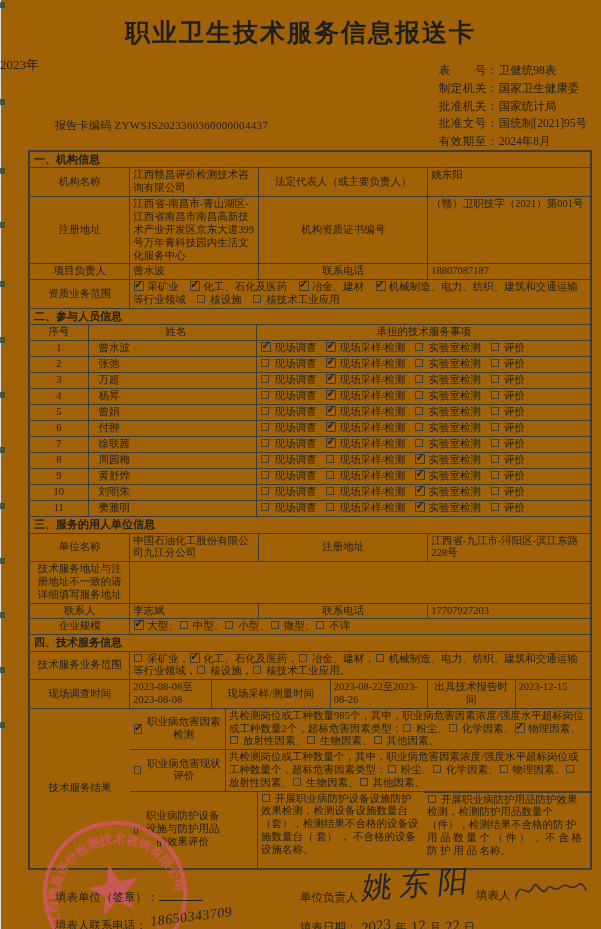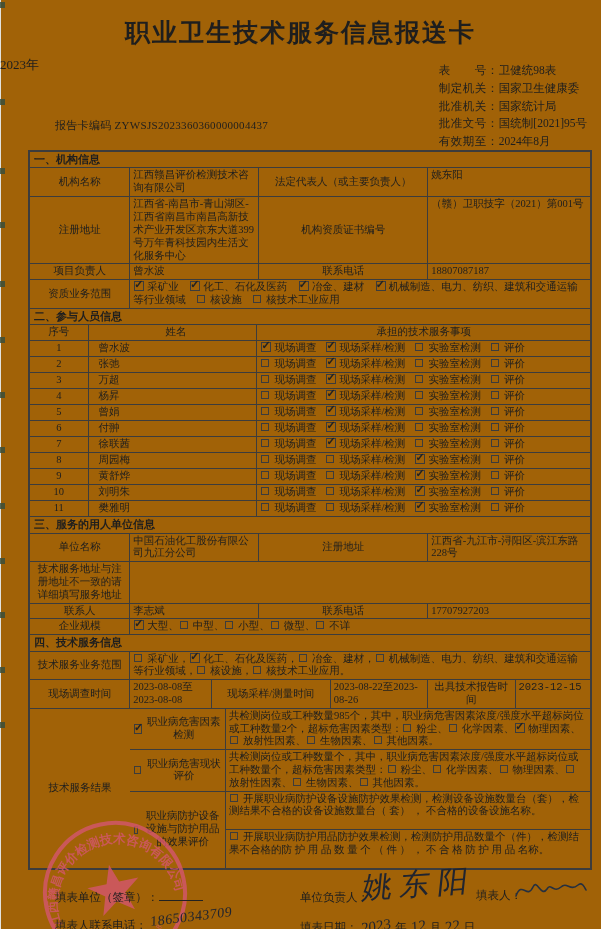--- a/index.html
+++ b/index.html
@@ -22,33 +22,33 @@
   .tbl > :first-child{border-top:none;}
   .tr{display:flex;border-top:1px solid #3c3c3c;align-items:stretch;}
   .td{border-left:1px solid #3c3c3c;box-sizing:border-box;padding:1px 3px;}
   .tr .td:first-child{border-left:none;}
   .lbl{display:flex;align-items:center;justify-content:center;text-align:center;}
   .val{display:flex;align-items:center;}
   .top{align-items:flex-start;}
   .c1{width:100px;}.c2{width:130px;}.c3{width:170px;}.c4{width:164px;}.span3{width:464px;}
   .p-no{width:58px;min-height:15px;}.p-name{width:170px;padding-left:10px;}.p-svc{width:336px;}
   .svc{margin-right:9px;white-space:nowrap;}
-  .t1{width:100px;}.t2{width:82px;}.t3{width:120px;}.t4{width:98px;}.t5{width:88px;}.t6{width:76px;font-family:Liberation Mono, monospace;}
+  .t1{width:100px;}.t2{width:82px;}.t3{width:120px;}.t4{width:98px;}.t5{width:88px;}.t6{width:76px;}
 
   .cb{display:inline-block;width:6px;height:6px;border:1.2px solid #3c3c3c;vertical-align:0px;
       margin:0 5px 0 1px;position:relative;background:transparent;}
   .cb.on{width:8px;height:8px;vertical-align:-1px;margin-right:3px;}
   .cb.on::after{content:"\2713";position:absolute;left:-1px;top:-4px;font-size:11px;font-weight:700;color:#222;}
 
   .res-rows{flex:1;display:flex;flex-direction:column;}
   .res-row{display:flex;border-top:1px solid #3c3c3c;flex:1;}
   .res-row:first-child{border-top:none;}
   .res-side{width:95px;}
   .res-content{flex:1;}
-  .res-paras{flex:1;display:flex;flex-direction:column;border-left:1px solid #3c3c3c;}
+  .res-paras{flex:1;display:flex;flex-direction:row;border-left:1px solid #3c3c3c;margin-left:32px;}
   .res-para{padding:1px 3px;flex:1;}
   .res-para + .res-para{border-top:1px solid #3c3c3c;}
 
   
   .footer{position:relative;height:140px;margin-top:8px;font-size:11.5px;}
   .f-abs{position:absolute;white-space:nowrap;}
   .underline{display:inline-block;width:44px;border-bottom:1px solid #222;height:10px;}
   .hw-big{position:absolute;font-size:30px;letter-spacing:8px;transform:rotate(-4deg) skewX(-10deg);
           color:#20242f;font-weight:500;}
   .hw-phone{position:absolute;font-size:14px;transform:rotate(-7deg) skewX(-8deg);color:#20242f;letter-spacing:.5px;}

